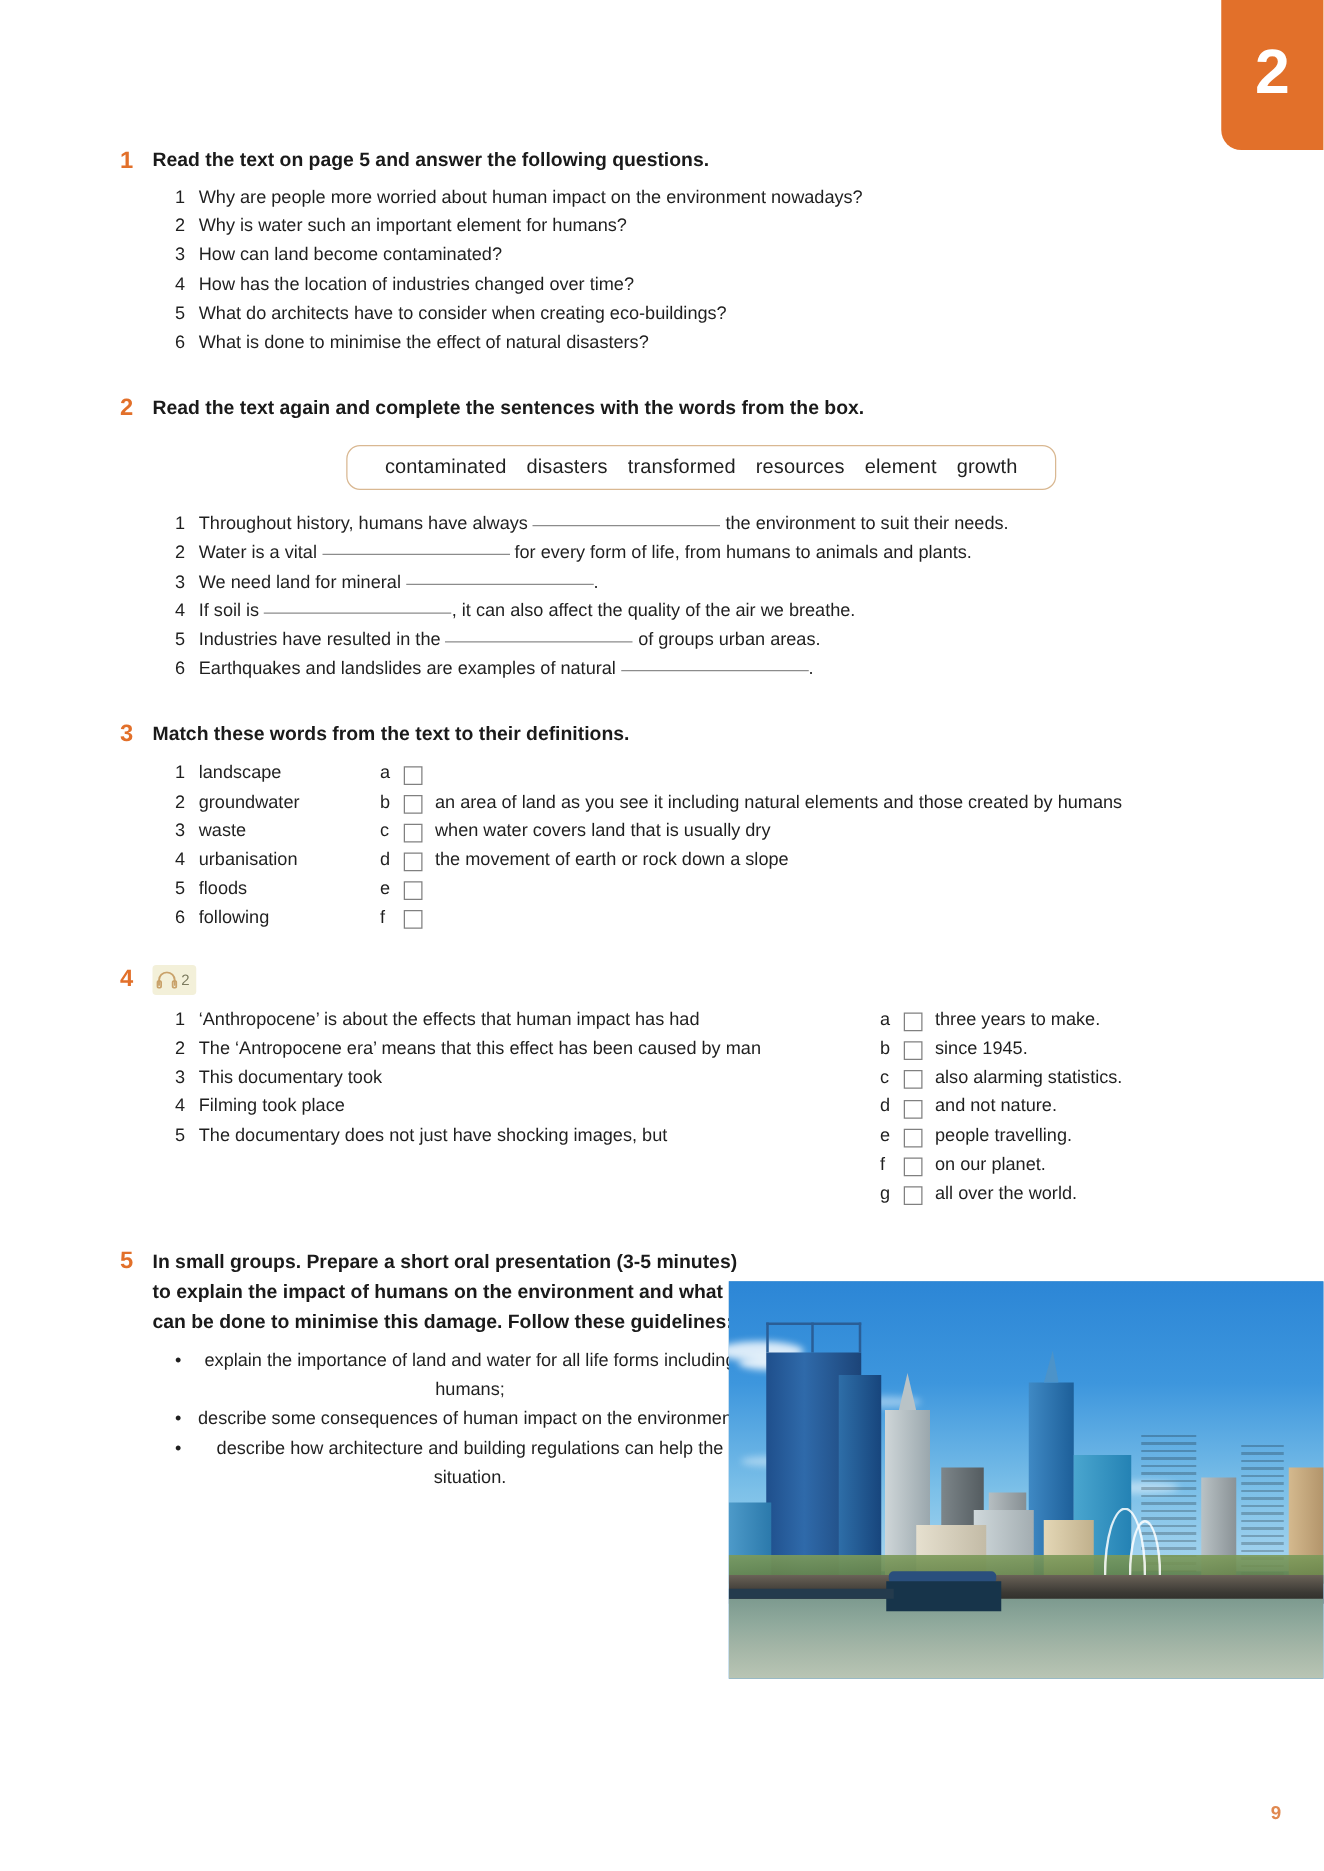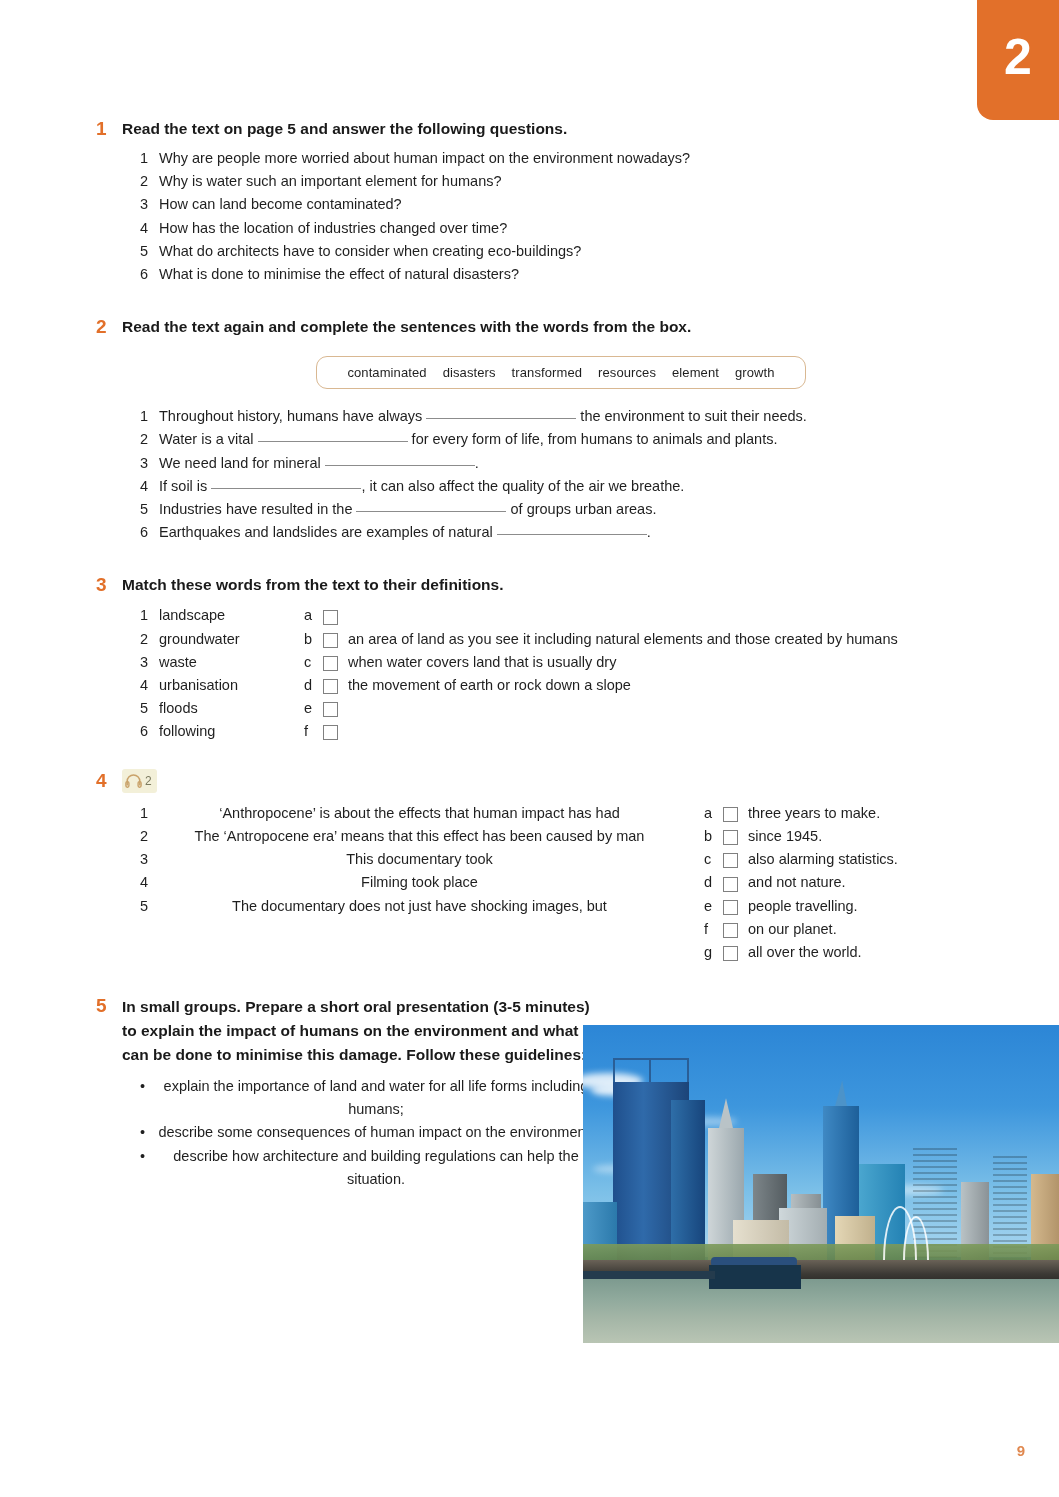--- a/index.html
+++ b/index.html
@@ -111,21 +111,21 @@
   
   .wordbox-wrap {
     margin-top: 18px;
     display: flex;
     justify-content: center;
   }
   .wordbox {
     border: 1.5px solid #d9b892;
     border-radius: 11px;
     padding: 8px 22px;
-    font-size: 13px;
+    font-size: 16px;
     color: #1f1f1f;
     letter-spacing: 0.1px;
     white-space: nowrap;
   }
   .wordbox span { margin: 0 8px; }
 
   
   .gap {
     display: inline-block;
     border-bottom: 1px solid #8c8c8c;
@@ -180,21 +180,21 @@
     flex: 0 0 310px;
     padding-left: 24px;
   }
   .e4row {
     display: flex;
     font-size: 14.5px;
     line-height: 23.3px;
     color: #1f1f1f;
   }
   .e4row .qn { width: 19px; flex: 0 0 19px; }
-  .e4row .qt { flex: 1; text-align: center; }
+  .e4row .qt { flex: 1; }
 
   .e4opt {
     display: flex;
     align-items: center;
     font-size: 14.5px;
     line-height: 23.3px;
     height: 23.3px;
     color: #1f1f1f;
   }
   .e4opt .ol { width: 19px; flex: 0 0 19px; }

